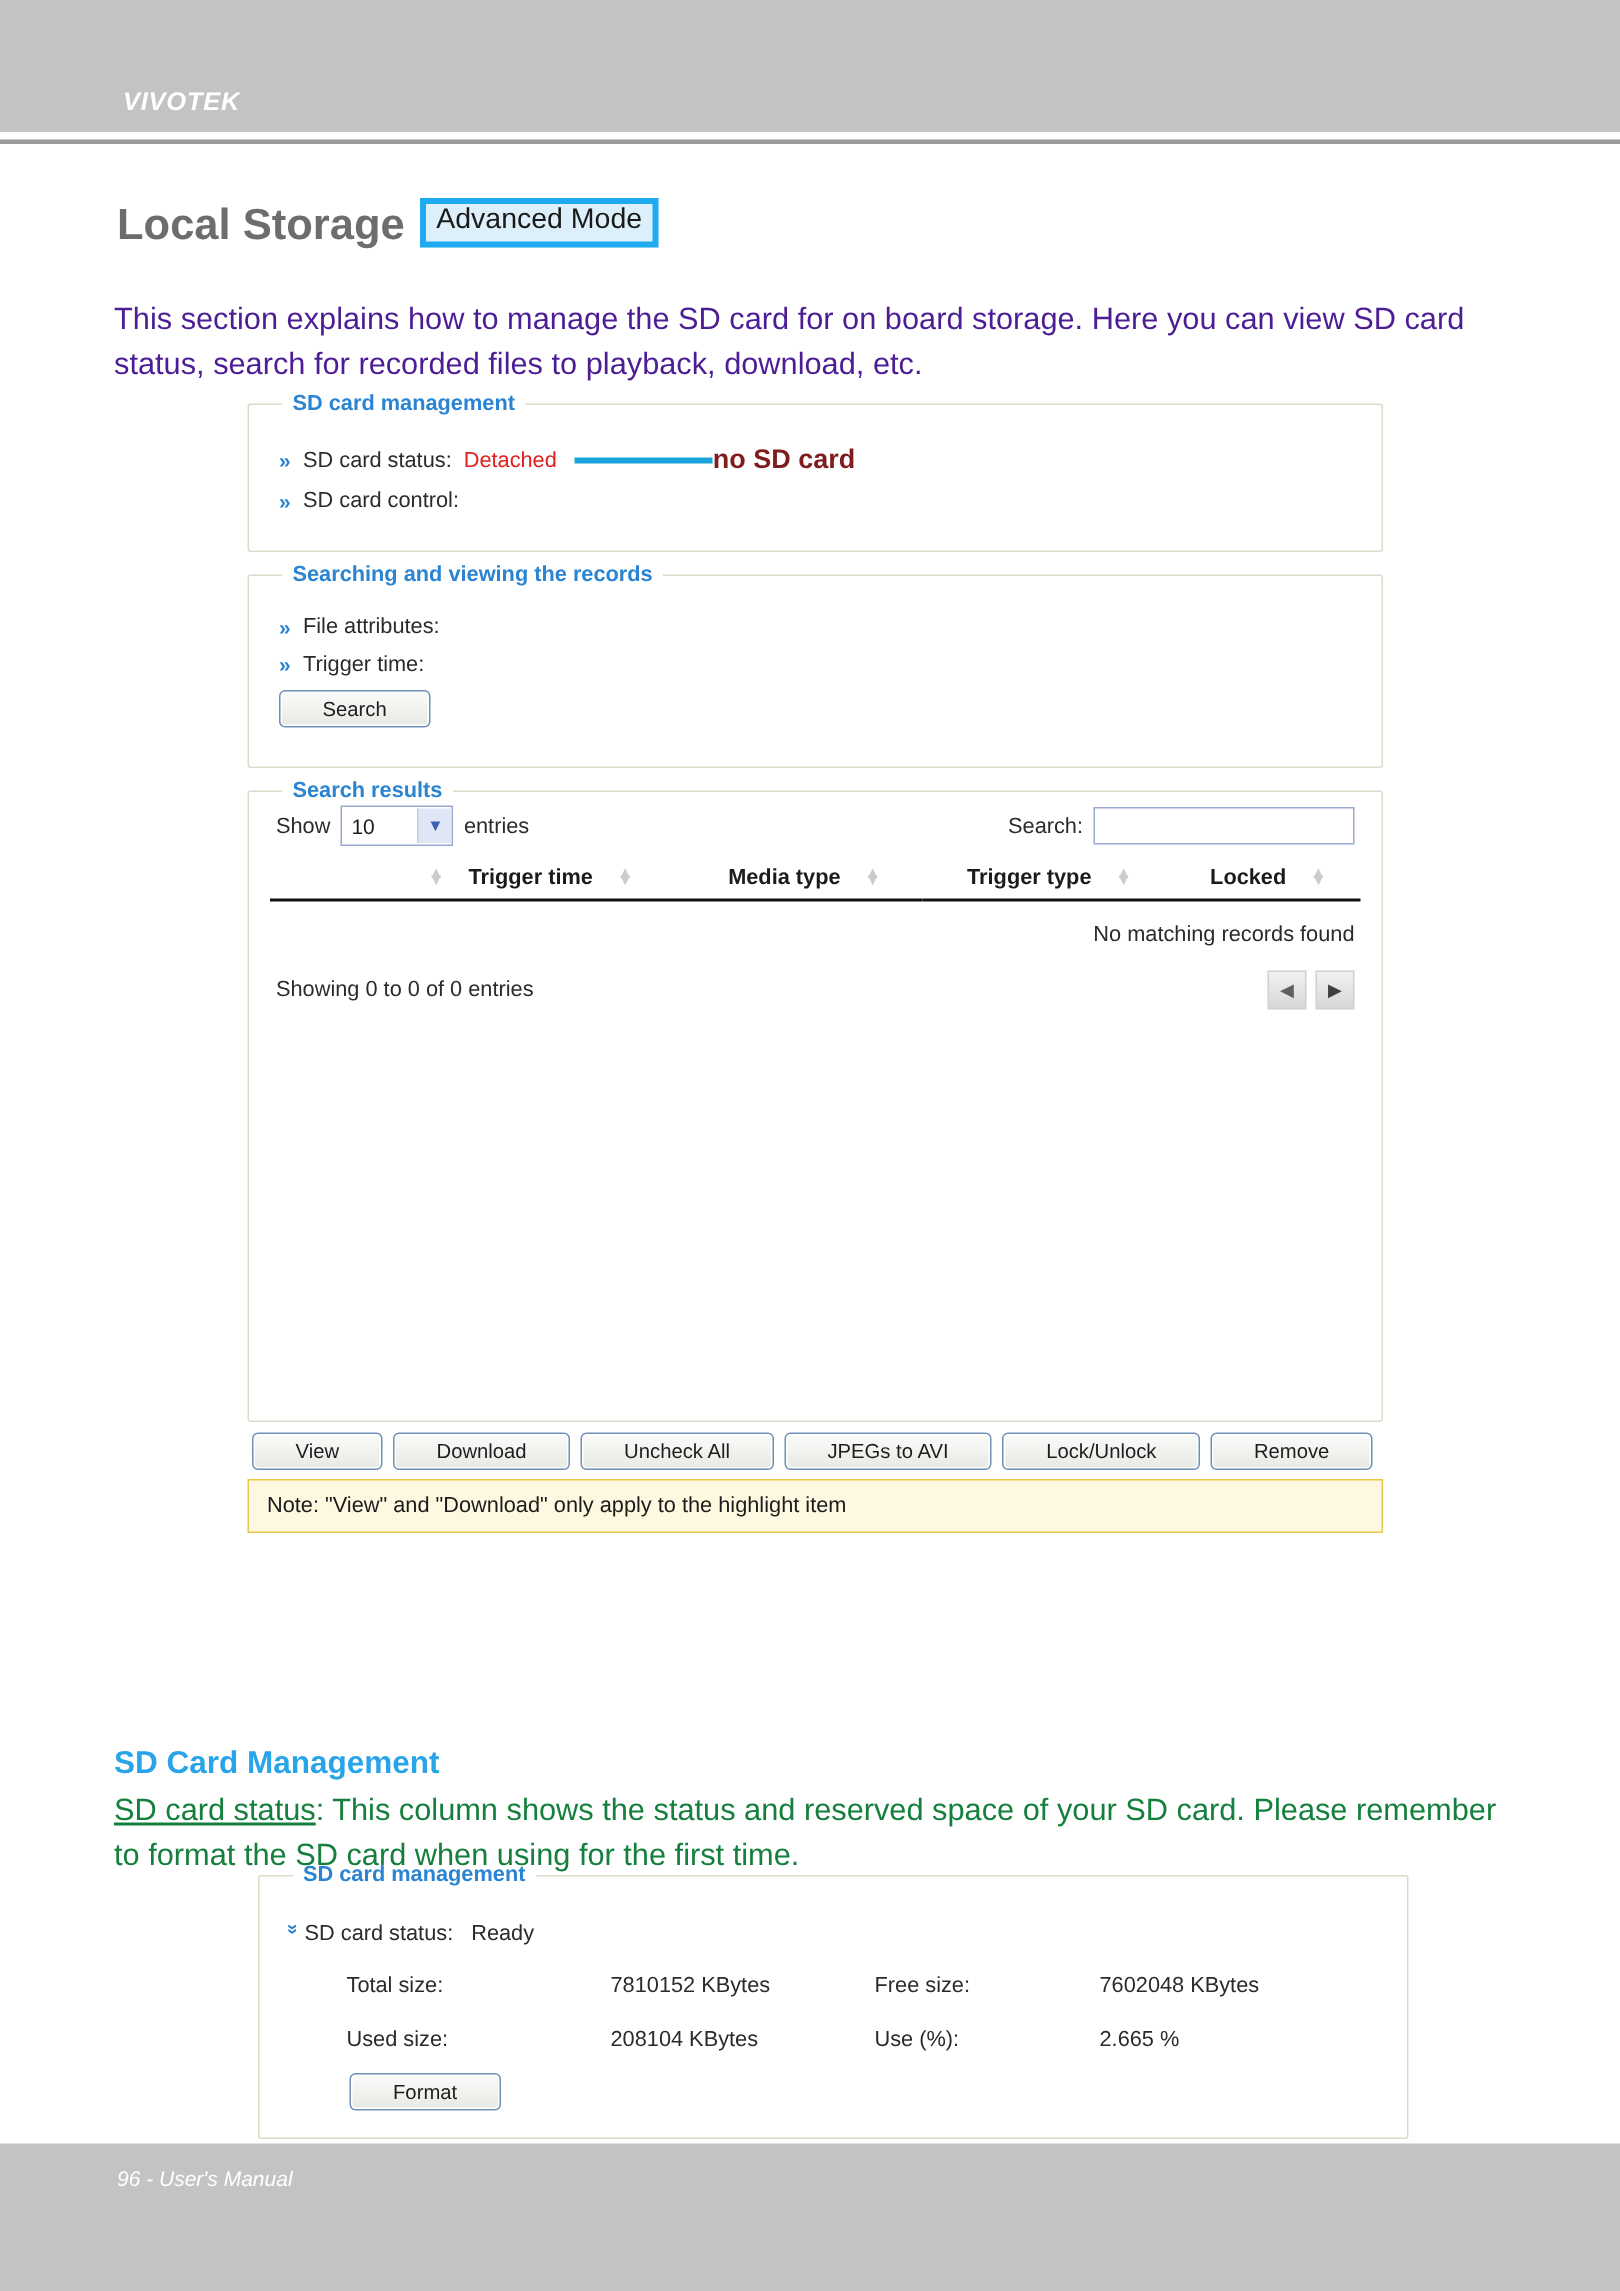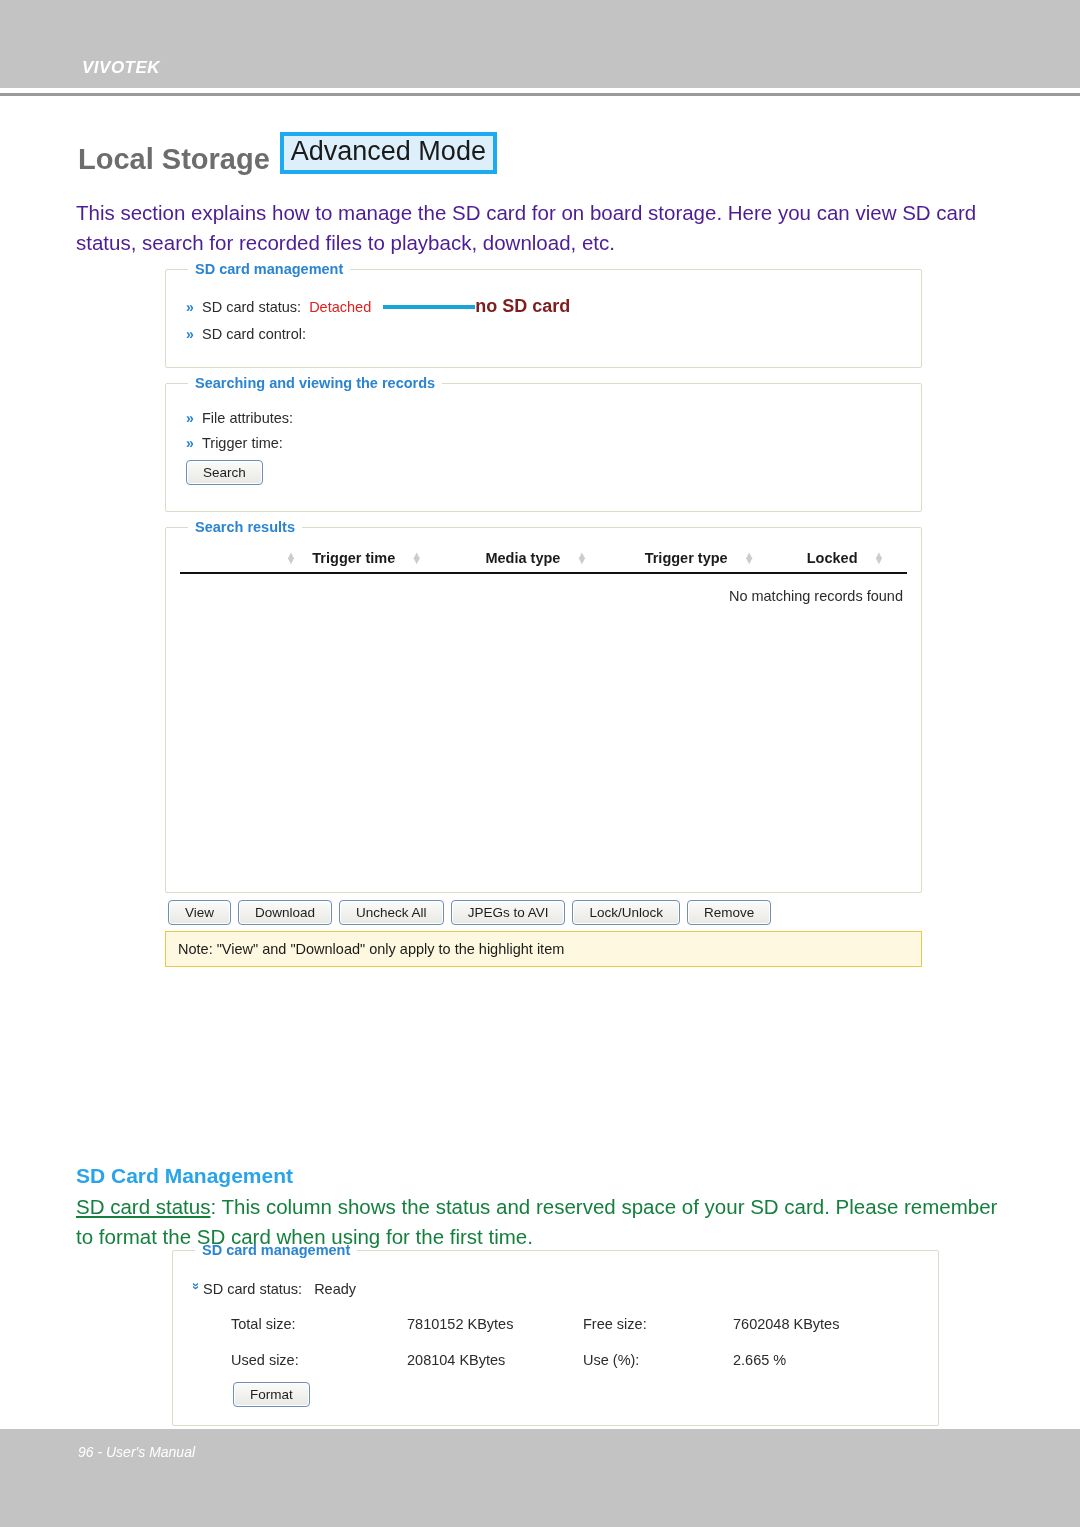--- a/index.html
+++ b/index.html
@@ -73,21 +73,21 @@
     font-size: 29px;
     font-weight: bold;
     color: #6d6d6d;
     line-height: 1;
   }
   .adv-badge {
     display: inline-block;
     border: 4px solid #1eaaf0;
     background: #ddeffa;
     color: #1a1a1a;
-    font-size: 27px;
+    font-size: 19px;
     padding: 1px 7px 3px 7px;
     line-height: 1.1;
   }
 
   .intro {
     position: absolute;
     left: 76px; top: 102px;
     width: 935px;
     font-size: 20.5px;
     color: #4c1d95;
@@ -158,21 +158,21 @@
   }
 
   
   .btn {
     font-family: "Liberation Sans", sans-serif;
     font-size: 13.5px;
     color: #1d1d1d;
     background: linear-gradient(#fbfbfa, #e8e8e4);
     border: 1px solid #6f8fb5;
     border-radius: 4px;
-    padding: 4px 16px;
+    padding: 4px 28px;
     cursor: pointer;
     box-shadow: inset 0 0 0 1px #ffffff;
   }
 
   .sel {
     font-family: "Liberation Sans", sans-serif;
     font-size: 14px;
     color: #1d1d1d;
     border: 1px solid #9aa7d0;
     background: #ffffff;
@@ -358,20 +358,34 @@
           <span>Trigger time:</span>
         </div>
         <button class="btn" style="margin-left:6px;">Search</button>
       </div>
     </fieldset>
 
     <fieldset class="ui-box">
       <legend>Search results</legend>
       <div class="box-inner" style="padding-top:2px;">
 
+        <div class="results-top">
+          <div class="left">
+            <span>Show</span>
+            <span class="sel">
+              <span class="sel-val">10</span>
+              <span class="sel-arrow">▼</span>
+            </span>
+            <span>entries</span>
+          </div>
+          <div class="right">
+            <span>Search:</span>
+            <span class="txtinput"></span>
+          </div>
+        </div>
 
         <table class="rtable">
           <thead>
             <tr>
               <th class="blank"></th>
               <th>
                 <span class="th-inner">
                   <span class="sorter">▲<br>▼</span>
                   <span>Trigger time</span>
                   <span class="sorter">▲<br>▼</span>
@@ -397,20 +411,27 @@
               </th>
             </tr>
           </thead>
           <tbody>
             <tr>
               <td class="empty" colspan="5">No matching records found</td>
             </tr>
           </tbody>
         </table>
 
+        <div class="results-bottom">
+          <span>Showing 0 to 0 of 0 entries</span>
+          <span class="pager">
+            <span class="pager-btn">◀</span>
+            <span class="pager-btn next">▶</span>
+          </span>
+        </div>
 
         <div class="results-spacer"></div>
       </div>
     </fieldset>
 
     <div class="btnrow">
       <button class="btn">View</button>
       <button class="btn">Download</button>
       <button class="btn">Uncheck All</button>
       <button class="btn">JPEGs to AVI</button>

